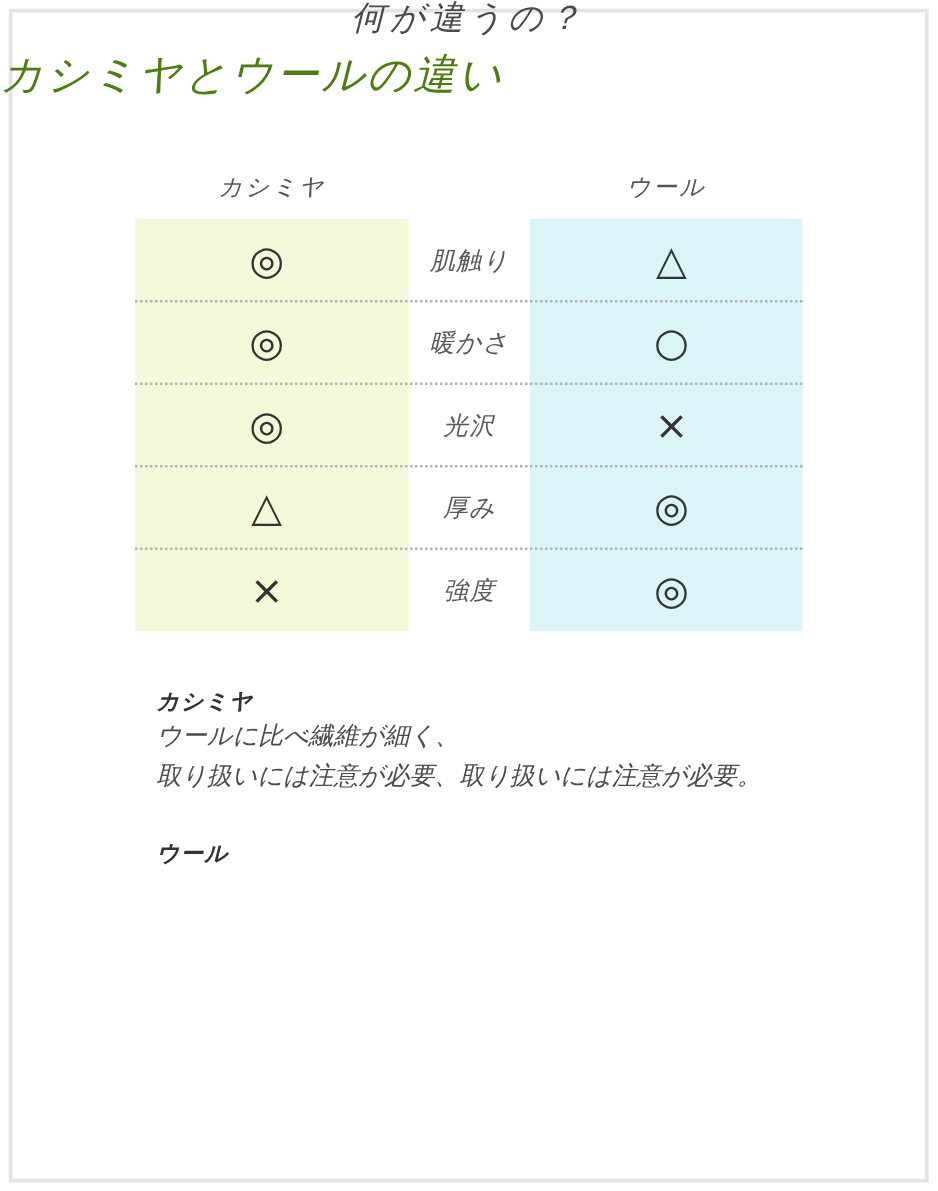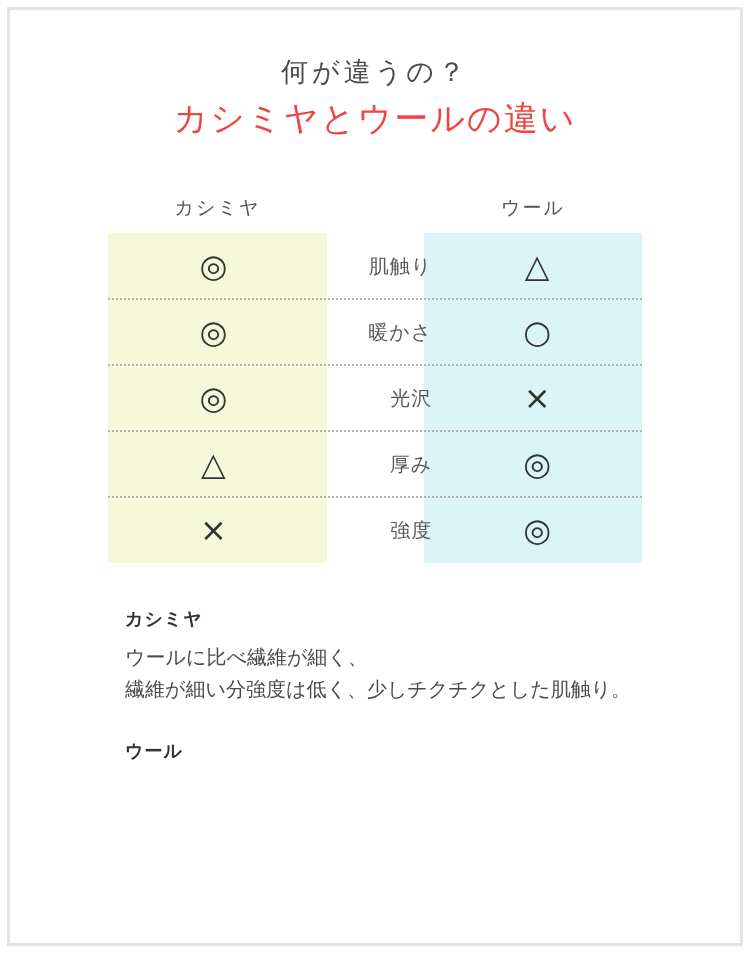--- a/index.html
+++ b/index.html
@@ -9,38 +9,37 @@
     font-family:"Liberation Sans","DejaVu Sans",sans-serif;
     position:relative;
     overflow:hidden;
   }
   .page{position:relative;width:750px;height:953px;background:#fff;}
   .frame{
     position:absolute;inset:7px;
     border:3px solid #e3e3e3;
     pointer-events:none;
   }
-  .content{position:relative;padding-top:58px;}
+  .content{position:relative;font-style:italic;}
 
   
   .kicker{
     text-align:center;
     font-family:"Liberation Serif","DejaVu Serif",serif;
     font-size:27px;line-height:1.1;
     letter-spacing:4px;
     color:#4a4a4a;
   }
   .title{
     margin:12px 0 0 0;
-    text-align:center;
     font-family:"Liberation Serif","DejaVu Serif",serif;
     font-size:34px;line-height:1.1;
     font-weight:400;
     letter-spacing:2px;
-    color:#ef4444;
+    color:#4d7c0f;
   }
 
   
   .compare{width:534px;margin:58px auto 0 auto;}
   .col-heads{display:flex;align-items:flex-end;}
   .col-head{
     font-size:19px;color:#555;
     letter-spacing:2px;text-align:center;
   }
   .col-head.left{width:219px;}
@@ -52,37 +51,37 @@
   .bg-left{left:0;width:219px;background:#f5f9da;}
   .bg-right{right:0;width:218px;background:#dbf4f8;}
   .sep{
     position:absolute;left:0;width:534px;height:0;
     border-top:2px dotted #b3b3b3;
   }
   .rows{position:relative;}
   .row{display:flex;height:66px;align-items:center;}
   .cell{display:flex;align-items:center;justify-content:center;}
   .cell.left{width:219px;}
-  .cell.mid{width:118px;justify-content:flex-end;}
+  .cell.mid{width:118px;}
   .cell.right{width:218px;}
   .mark{
     font-family:"DejaVu Sans",sans-serif;
     font-size:32px;line-height:1;color:#333;
   }
   .row-label{
     font-size:20px;color:#595959;letter-spacing:1px;
   }
 
   
   .descriptions{margin:44px 0 0 125px;width:512px;}
   .desc-heading{
     font-size:18px;font-weight:bold;color:#333;
     letter-spacing:1px;
   }
-  .desc-body{margin-top:10px;}
+  .desc-body{}
   .desc-line{
     font-size:20px;line-height:32px;color:#4b4b4b;
   }
   .desc-section + .desc-section{margin-top:34px;}
 </style>
 </head>
 <body>
 
 <div class="page">
   <div class="frame"></div>
@@ -166,21 +165,21 @@
           </div>
         </div>
       </div>
     </section>
 
     <div class="descriptions">
       <div class="desc-section">
         <div class="desc-heading">カシミヤ</div>
         <div class="desc-body">
           <div class="desc-line">ウールに比べ繊維が細く、</div>
-          <div class="desc-line">繊維が細い分強度は低く、少しチクチクとした肌触り。</div>
+          <div class="desc-line">取り扱いには注意が必要、取り扱いには注意が必要。</div>
         </div>
       </div>
 
       <div class="desc-section">
         <div class="desc-heading">ウール</div>
       </div>
     </div>
 
   </div>
 </div>

